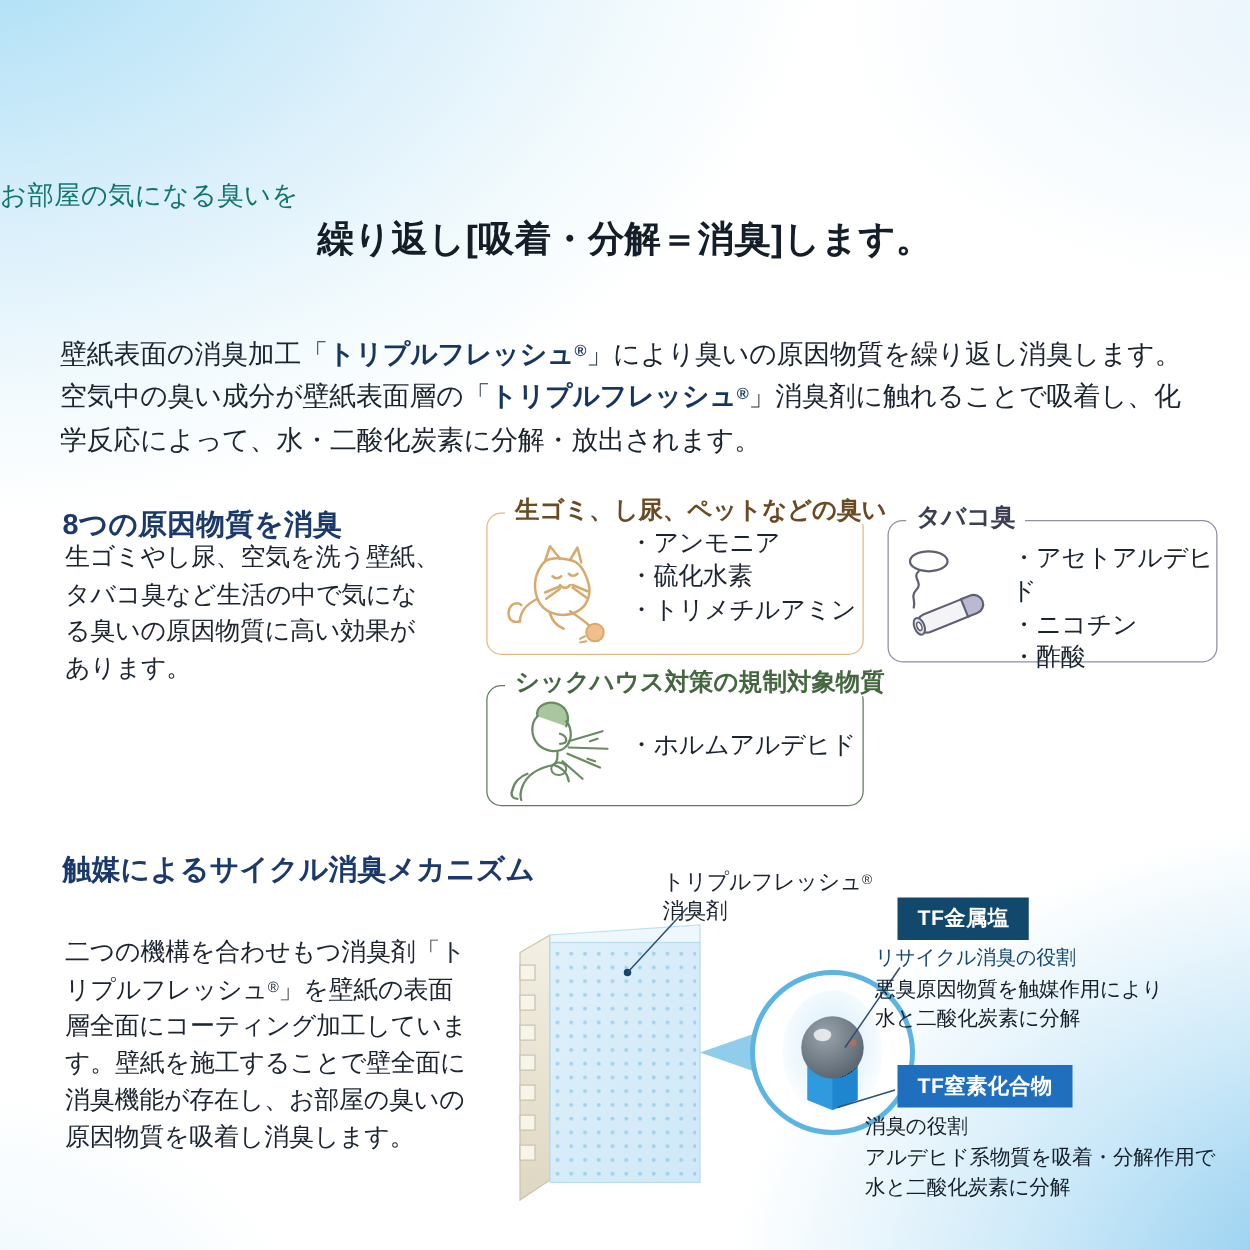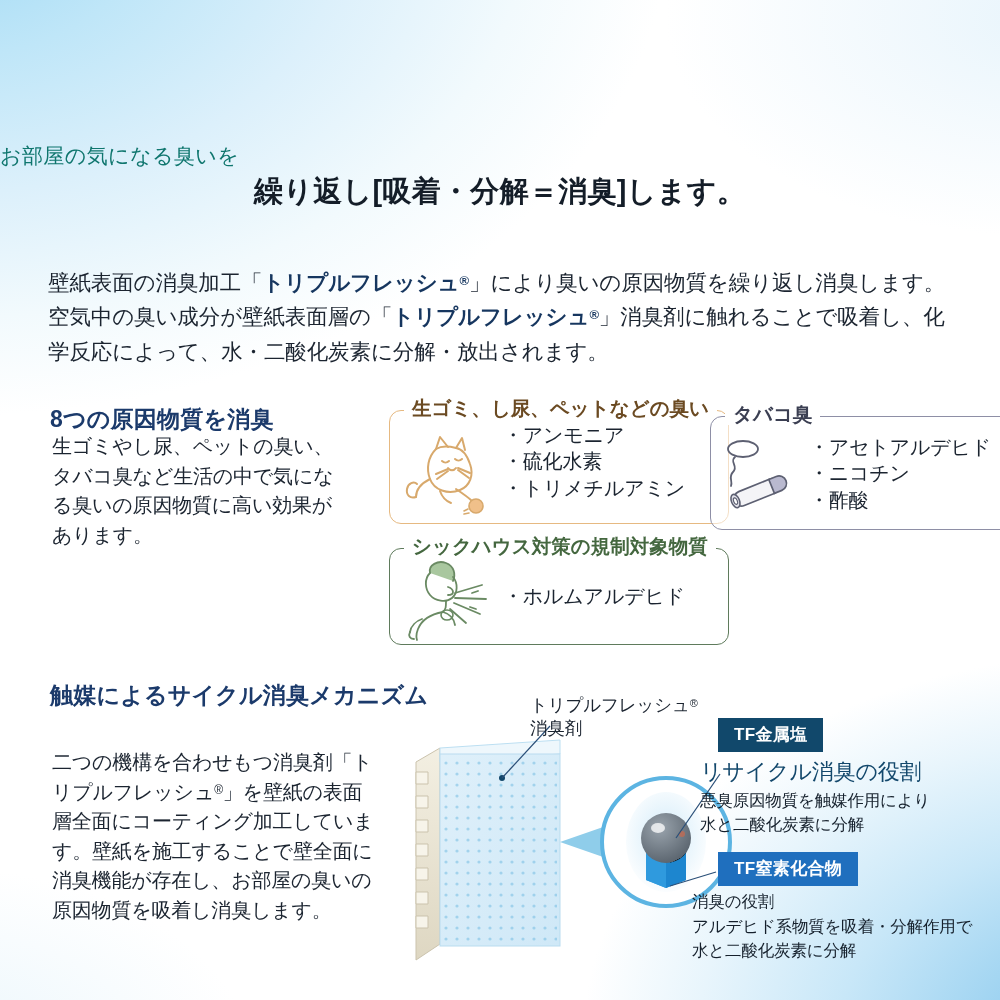--- a/index.html
+++ b/index.html
@@ -65,21 +65,21 @@
   #sec2-h{left:50px;top:680px;}
 
   .sec-p{
     position:absolute;font-size:20px;line-height:1.48;color:#1b2430;letter-spacing:-.01em;
   }
   #sec1-p{left:52px;top:432px;width:300px;}
   #sec2-p{left:52px;top:728px;width:330px;}
   #sec2-p .reg{font-size:12px;vertical-align:.38em;}
 
   
-  .fbox{position:absolute;border-radius:12px;background:rgba(255,255,255,.55);padding-left:38px;}
+  .fbox{position:absolute;border-radius:12px;background:rgba(255,255,255,.55);}
   .fbox > .legend{
     position:absolute;top:-13px;left:14px;padding:0 8px;background:#ffffff;
     font-size:19.5px;font-weight:700;white-space:nowrap;line-height:1.1;
   }
   .fbox .items{
     position:absolute;font-size:20px;line-height:1.32;color:#1b2430;letter-spacing:-.01em;
   }
   .fbox .art{position:absolute;}
 
   #box-waste{left:389px;top:410px;width:300px;height:112px;border:1.6px solid #e6b981;}
@@ -104,21 +104,21 @@
   .tf-caption .reg{font-size:11px;vertical-align:.38em;}
 
   .badge{
     position:absolute;font-size:17px;font-weight:700;color:#ffffff;
     padding:5px 16px 6px 16px;letter-spacing:.02em;white-space:nowrap;
   }
   #badge-metal{left:318px;top:28px;background:#11486b;padding-left:16px;}
   #badge-nitro{left:318px;top:162px;background:#1f6fbe;}
 
   .callout{position:absolute;font-size:16.5px;line-height:1.42;color:#15202c;letter-spacing:-.01em;}
-  .callout .hl{color:#13486c;font-size:22px;display:block;margin-bottom:2px;}
+  .callout .hl{color:#13486c;font-size:16px;display:block;margin-bottom:2px;}
   #call-metal{left:300px;top:66px;}
   #call-nitro{left:292px;top:200px;}
   #call-nitro .hl{color:#15202c;font-size:16.5px;}
 </style>
 </head>
 <body>
 
 <div class="bg-layer bg-tl"></div>
 <div class="bg-layer bg-tr"></div>
 <div class="bg-layer bg-br"></div>
@@ -126,21 +126,21 @@
 
 <div class="page">
 
 
   <div class="sub1">お部屋の気になる臭いを</div>
   <div class="sub2">繰り返し[吸着・分解＝消臭]します。</div>
 
   <p class="lead"><span>壁紙表面の消臭加工「</span><b>トリプルフレッシュ</b><b class="reg">®</b><span>」により臭いの原因物質を繰り返し消臭します。空気中の臭い成分が壁紙表面層の「</span><b>トリプルフレッシュ</b><b class="reg">®</b><span>」消臭剤に触れることで吸着し、化学反応によって、水・二酸化炭素に分解・放出されます。</span></p>
 
   <div class="sec-h" id="sec1-h">8つの原因物質を消臭</div>
-  <div class="sec-p" id="sec1-p">生ゴミやし尿、ペットの臭い、タバコ臭など生活の中で気になる臭いの原因物質に高い効果があります。</div>
+  <div class="sec-p" id="sec1-p">生ゴミやし尿、空気を洗う壁紙、タバコ臭など生活の中で気になる臭いの原因物質に高い効果があります。</div>
 
   <div class="fbox" id="box-waste">
     <div class="legend">生ゴミ、し尿、ペットなどの臭い</div>
     <svg class="art" width="104" height="88" viewBox="0 0 104 88" style="left:6px;top:16px;">
       <g fill="none" stroke="#d8a96c" stroke-width="2" stroke-linecap="round" stroke-linejoin="round">
         <path d="M40 22 L44 10 L52 20"></path>
         <path d="M60 21 L66 11 L69 23"></path>
         <path d="M40 22 C32 30 30 42 34 52 C38 63 52 68 64 63 C74 59 78 48 74 37 C71 28 66 22 60 21 C52 19 45 19 40 22 Z"></path>
         <path d="M34 52 C26 56 20 62 20 70"></path>
         <path d="M20 70 C14 72 10 68 11 62 C12 56 18 54 21 57"></path>

